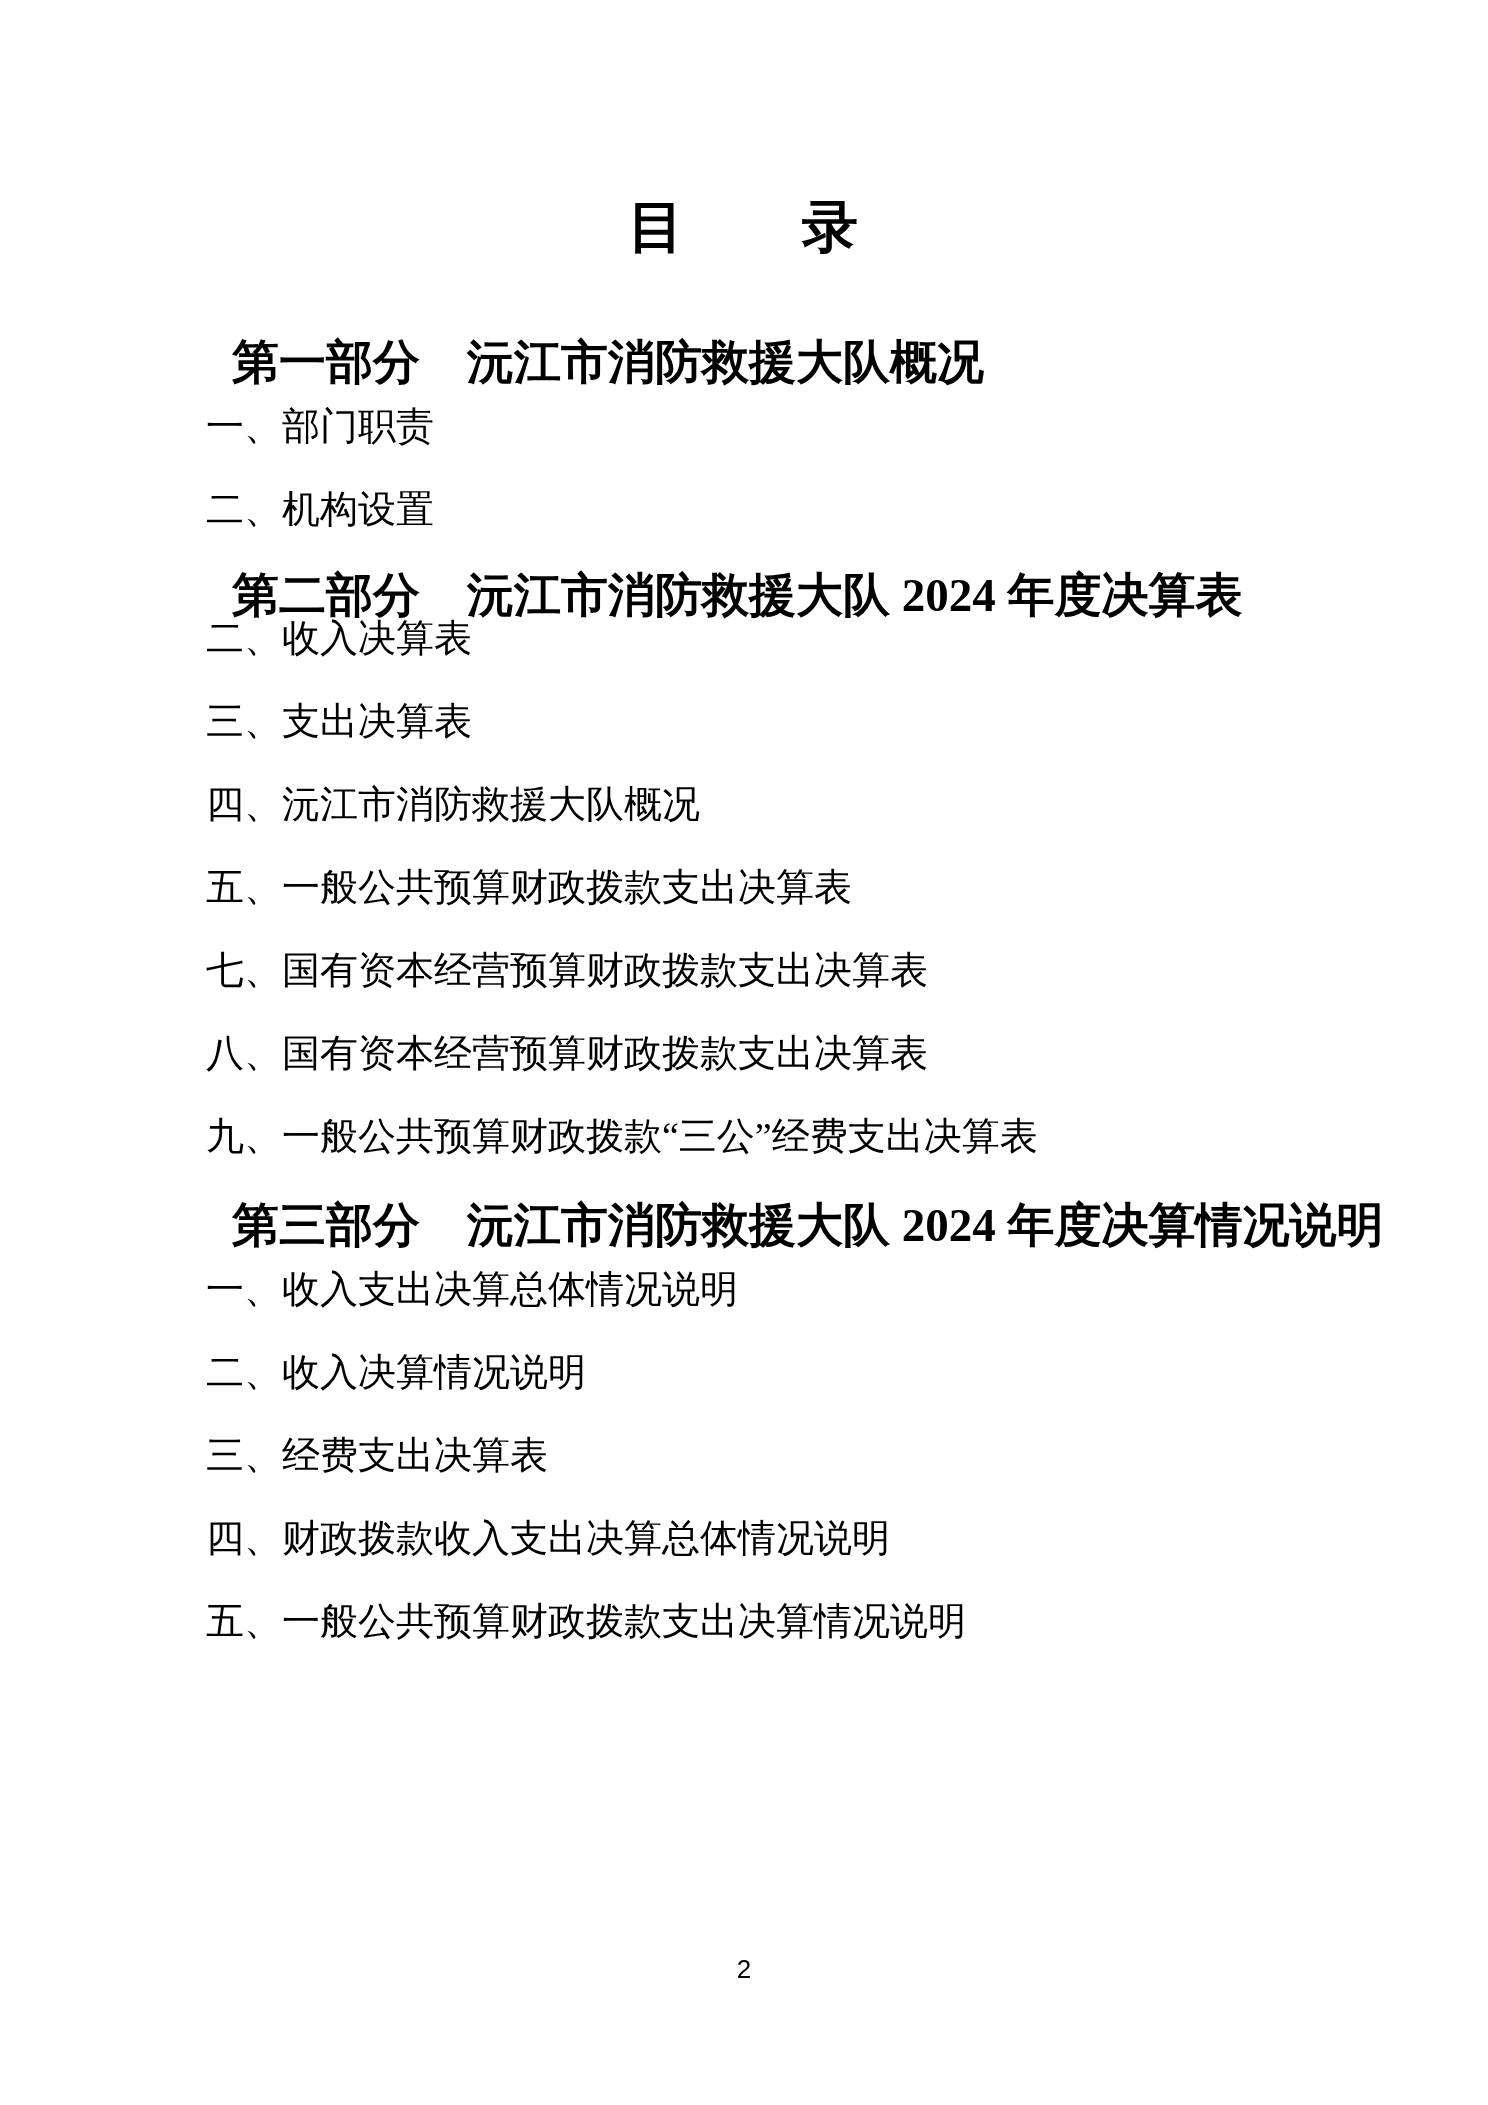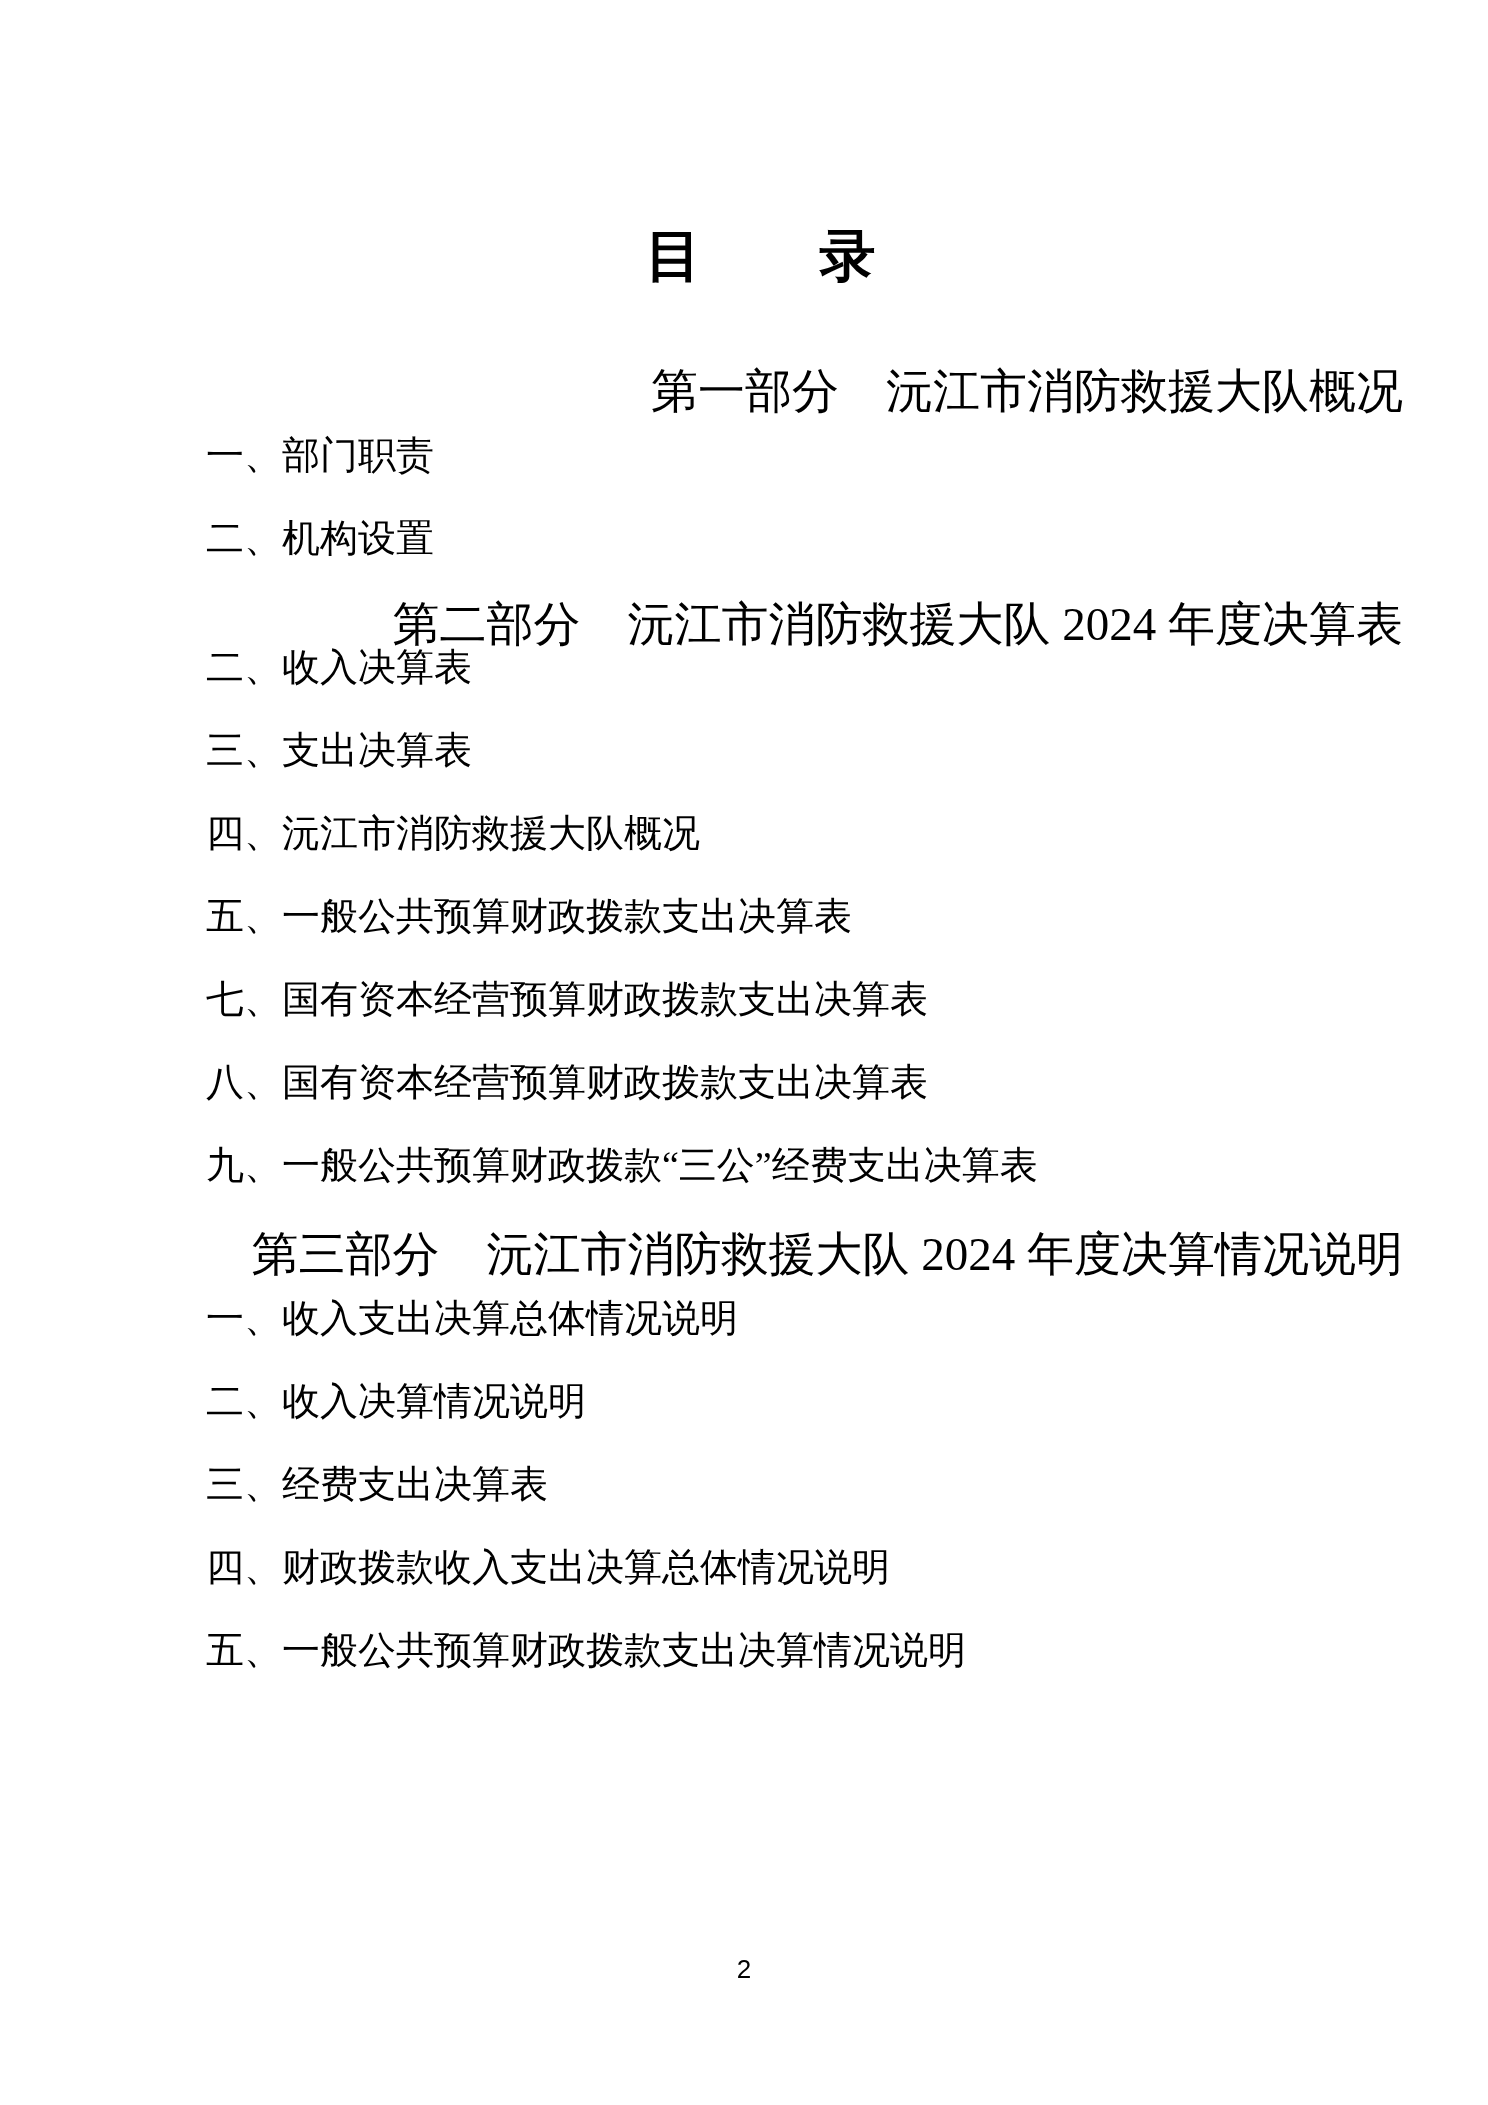--- a/index.html
+++ b/index.html
@@ -11,39 +11,37 @@
     position: relative;
     width: 1488px;
     height: 2105px;
     margin: 0 auto;
     background: #ffffff;
     color: #000000;
     font-family: "Liberation Serif", "DejaVu Serif", serif;
     overflow: hidden;
   }
   .content {
-    padding: 198px 85px 0 206px;
-    margin-top: 29px;
+    padding: 198px 120px 0 206px;
   }
   .toc-title {
     text-align: center;
     font-size: 56px;
     font-weight: bold;
     line-height: 1.05;
     margin: 0 0 0 -86px; 
     white-space: pre;
     letter-spacing: 2px;
   }
   .section-heading {
     font-size: 47px;
-    font-weight: normal;
+    font-weight: bold;
     line-height: 1.0;
     margin: 0 0 0 26px;
     white-space: pre;
-    text-align: right;
   }
   .toc-item {
     font-size: 38px;
     font-weight: normal;
     line-height: 1.0;
     margin: 0;
     white-space: pre;
   }
   
   .section-heading.h1 { margin-top: 82px; }

